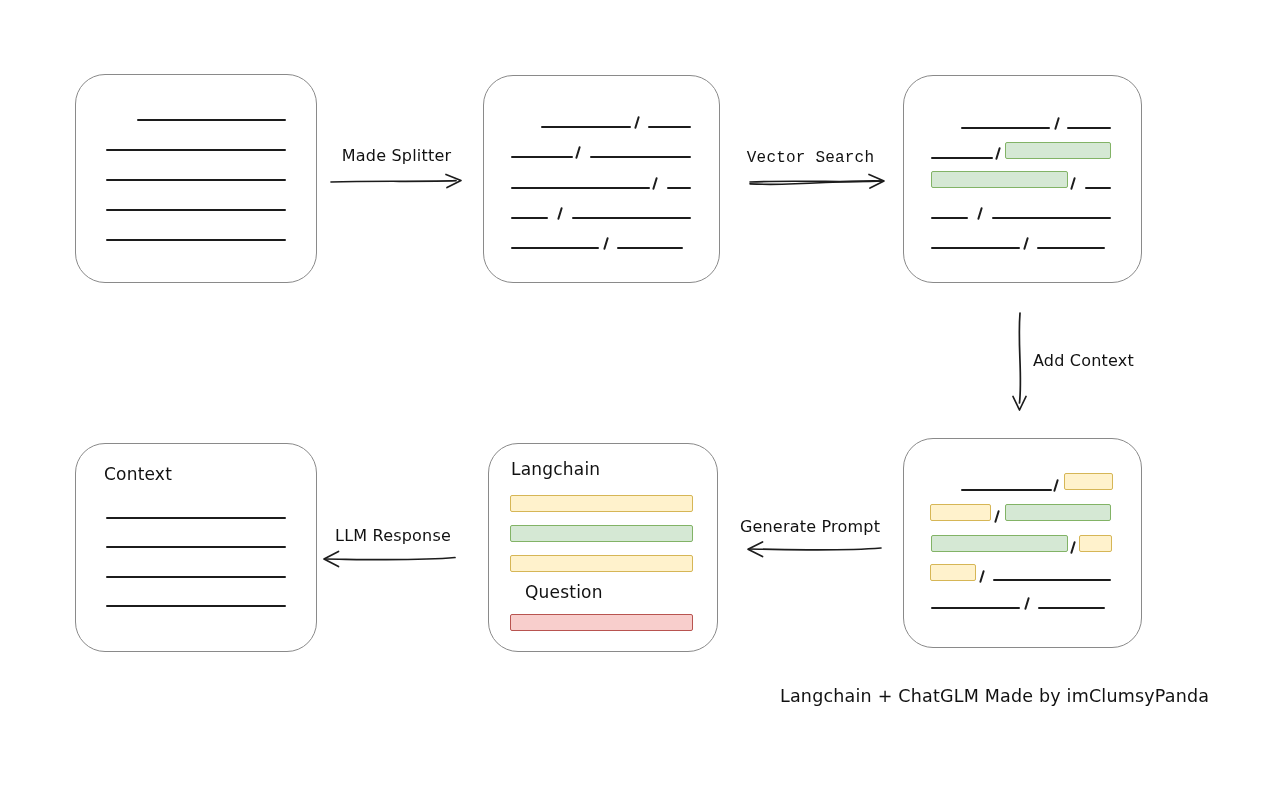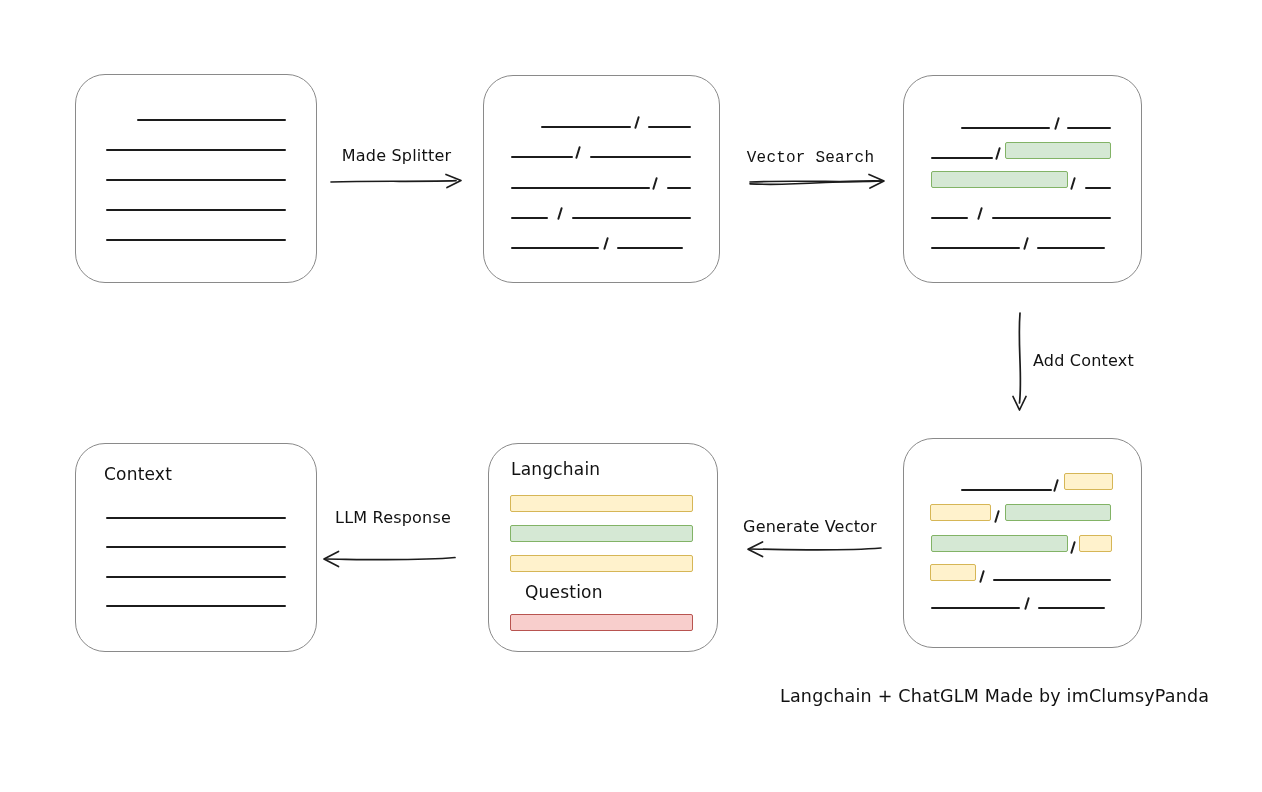--- a/index.html
+++ b/index.html
@@ -111,22 +111,22 @@
       <div class="hline" style="left: 106px; top: 605px; width: 180px; background: rgb(28, 28, 28);"></div>
     </div>
 
   <div class="inbox-lbl" style="left:511px;top:459px;">Langchain</div>
   <div class="inbox-lbl" style="left:525px;top:582px;">Question</div>
   <div class="inbox-lbl" style="left:104px;top:464px;">Context</div>
 
   <div class="lbl center" style="left:331px;top:146px;width:131px;">Made Splitter</div>
   <div class="lbl center" style="left:745px;top:148px;width:131px;font-family:Liberation Mono, monospace;">Vector Search</div>
   <div class="lbl" style="left:1033px;top:351px;">Add Context</div>
-  <div class="lbl center" style="left:736px;top:517px;width:148px;">Generate Vector</div>
-  <div class="lbl center" style="left:331px;top:508px;width:124px;">LLM Response</div>
+  <div class="lbl center" style="left:736px;top:517px;width:148px;">Generate Prompt</div>
+  <div class="lbl center" style="left:331px;top:526px;width:124px;">LLM Response</div>
 
   <div class="caption">Langchain + ChatGLM Made by imClumsyPanda</div>
 
   <svg class="arrows" width="1262" height="792" viewBox="0 0 1262 792">
     <g>
       <path d="M331 182 C 372 180.5, 424 182, 456 180.7"></path>
       <path d="M446 174.5 L461 180.5 L447 187.5"></path>
     </g>
     <g>
       <path d="M750 183.8 C 795 186.5, 845 179.5, 883 181"></path>

